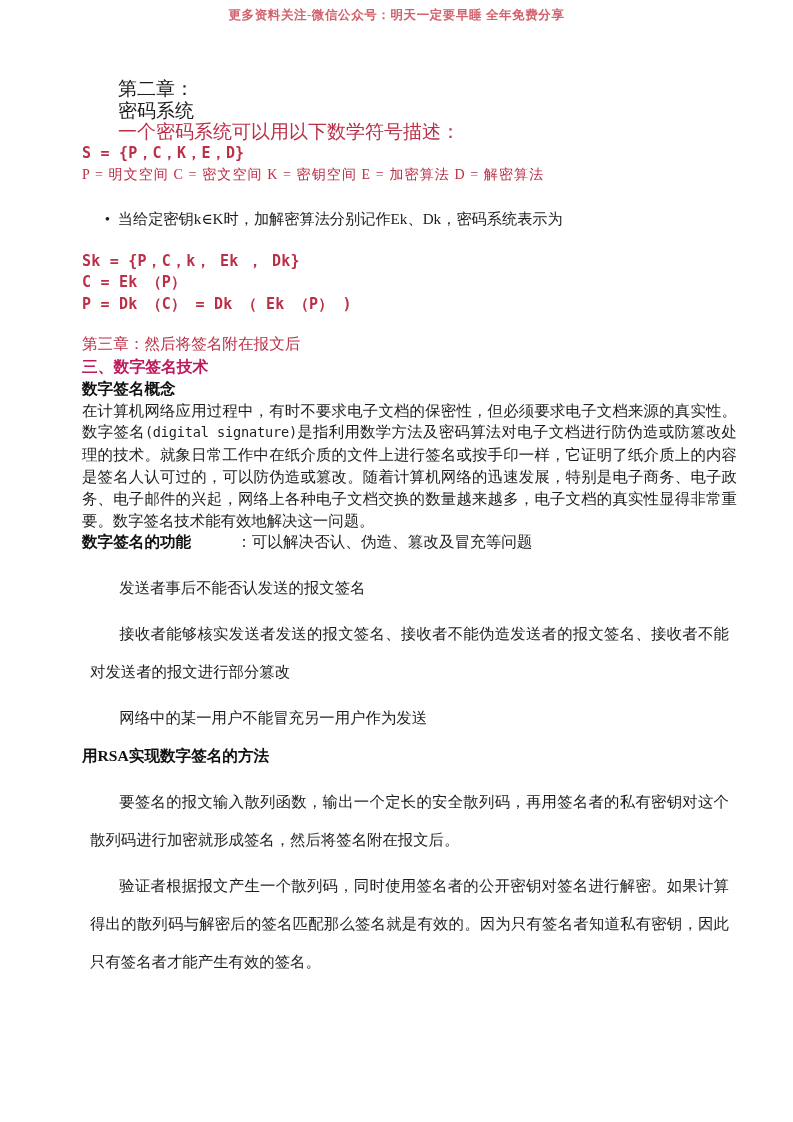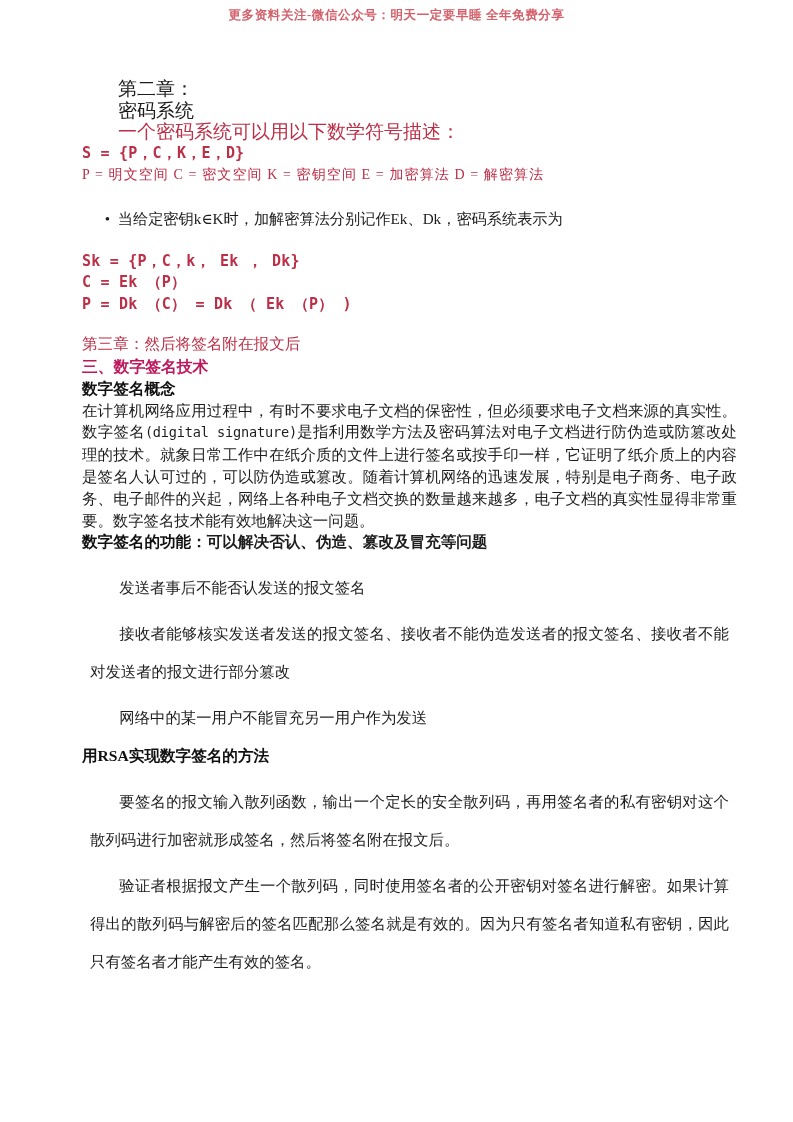--- a/index.html
+++ b/index.html
@@ -116,22 +116,23 @@
     text-indent: 1.9em;
   }
 
   .heading-bold {
     font-size: 15.6px;
     line-height: 22px;
     font-weight: bold;
     color: #111111;
   }
   .inline-normal {
-    font-weight: bold;
+    font-weight: normal;
     color: #1d1d1d;
+    margin-left: 45px;
   }
   .heading-crimson {
     font-size: 15.6px;
     line-height: 22px;
     color: #bb2f47;
   }
   .heading-navy {
     font-size: 15.8px;
     line-height: 23px;
     color: #be185d;

